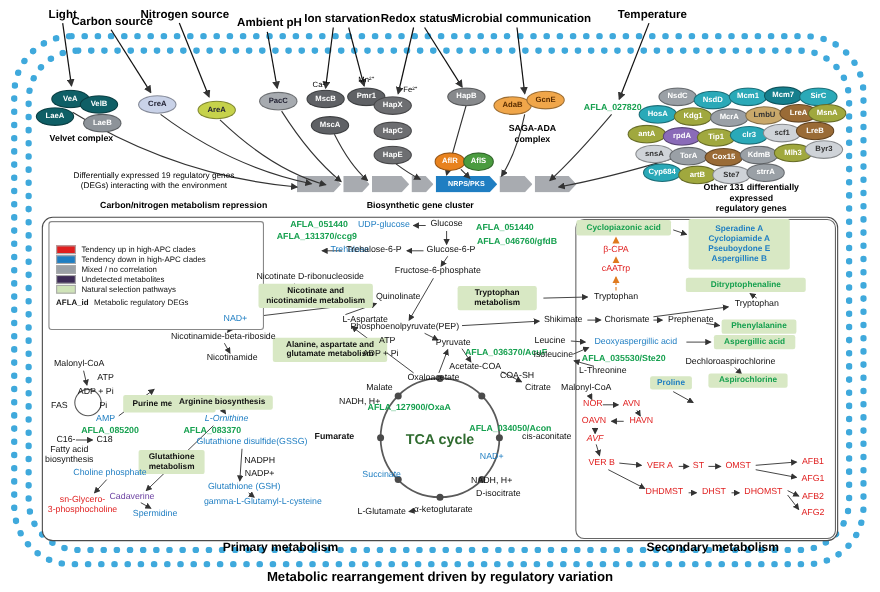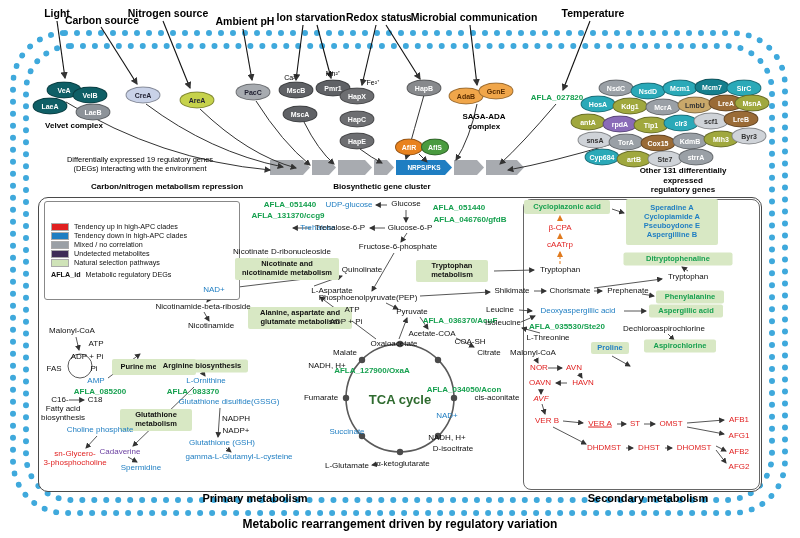--- a/index.html
+++ b/index.html
@@ -196,21 +196,21 @@
 
   <div id="layer-gbox" class="layer">
       <div class="gbox" style="left: 287px; top: 269px; width: 104px; height: 22px;">Nicotinate and
 nicotinamide metabolism</div>
       <div class="gbox" style="left: 300px; top: 318px; width: 104px; height: 22px;">Alanine, aspartate and
 glutamate metabolism</div>
       <div class="gbox" style="left: 452px; top: 271px; width: 72px; height: 22px;">Tryptophan
 metabolism</div>
       <div class="gbox" style="left: 154px; top: 347px; width: 84px; height: 16px; margin-top: 20px;">Purine metabolism</div>
       <div class="gbox" style="left: 202px; top: 366px; width: 92px; height: 13px;">Arginine biosynthesis</div>
-      <div class="gbox" style="left: 156px; top: 420px; width: 72px; height: 22px;">Glutathione
+      <div class="gbox" style="left: 156px; top: 420px; width: 60px; height: 22px;">Glutathione
 metabolism</div>
       <div class="gbox c-g" style="left: 567px; top: 207px; width: 86px; height: 14px;">Cyclopiazonic acid</div>
       <div class="gbox c-b" style="left: 672px; top: 222px; width: 92px; height: 46px;">Speradine A
 Cyclopiamide A
 Pseuboydone E
 Aspergilline B</div>
       <div class="gbox c-g" style="left: 678px; top: 259px; width: 109px; height: 13px;">Ditryptophenaline</div>
       <div class="gbox c-g" style="left: 690px; top: 297px; width: 68px; height: 13px;">Phenylalanine</div>
       <div class="gbox c-g" style="left: 686px; top: 311px; width: 74px; height: 13px;">Aspergillic acid</div>
       <div class="gbox c-g" style="left: 680px; top: 346px; width: 72px; height: 13px;">Aspirochlorine</div>
@@ -307,21 +307,21 @@
       <div class="node c-k" style="left: 346px; top: 322px;">ADP + Pi</div>
       <div class="node c-k" style="left: 412px; top: 312px;">Pyruvate</div>
       <div class="node c-g" style="left: 460px; top: 321px;">AFLA_036370/AcuF</div>
       <div class="node c-k" style="left: 432px; top: 334px;">Acetate-COA</div>
       <div class="node c-k" style="left: 470px; top: 342px;">COA-SH</div>
       <div class="node c-k" style="left: 489px; top: 353px;">Citrate</div>
       <div class="node c-k" style="left: 394px; top: 344px;">Oxaloacetate</div>
       <div class="node c-k" style="left: 345px; top: 353px;">Malate</div>
       <div class="node c-k" style="left: 327px; top: 366px;">NADH, H+</div>
       <div class="node c-g" style="left: 372px; top: 371px;">AFLA_127900/OxaA</div>
-      <div class="node c-k" style="left: 321px; top: 398px;">Fumarate</div>
+      <div class="node c-k" style="left: 304px; top: 398px; font-weight: bold;">Fumarate</div>
       <div class="node c-b" style="left: 347px; top: 432px;">Succinate</div>
       <div class="node c-b" style="left: 447px; top: 416px;">NAD+</div>
       <div class="node c-k" style="left: 447px; top: 438px;">NADH, H+</div>
       <div class="node c-k" style="left: 453px; top: 449px;">D-isocitrate</div>
       <div class="node c-k" style="left: 497px; top: 398px;">cis-aconitate</div>
       <div class="node c-g" style="left: 464px; top: 390px;">AFLA_034050/Acon</div>
       <div class="node c-k" style="left: 403px; top: 464px;">α-ketoglutarate</div>
       <div class="node c-k" style="left: 347px; top: 466px;">L-Glutamate</div>
       <div class="node c-k tca" style="left: 400px; top: 400px;">TCA cycle</div>
       <div class="node c-k" style="left: 72px; top: 331px;">Malonyl-CoA</div>
@@ -331,21 +331,21 @@
       <div class="node c-k" style="left: 94px; top: 369px;">Pi</div>
       <div class="node c-b" style="left: 96px; top: 381px;">AMP</div>
       <div class="node c-g" style="left: 100px; top: 392px;">AFLA_085200</div>
       <div class="node c-k" style="left: 60px; top: 400px;">C16-</div>
       <div class="node c-k" style="left: 95px; top: 400px;">C18</div>
       <div class="node c-k" style="left: 63px; top: 414px;">Fatty acid
 biosynthesis</div>
       <div class="node c-b" style="left: 100px; top: 430px;">Choline phosphate</div>
       <div class="node c-r" style="left: 75px; top: 459px;">sn-Glycero-
 3-phosphocholine</div>
-      <div class="node c-b" style="left: 206px; top: 381px;">L-Ornithine</div>
+      <div class="node c-b" style="left: 206px; top: 381px; font-style: italic;">L-Ornithine</div>
       <div class="node c-g" style="left: 193px; top: 392px;">AFLA_083370</div>
       <div class="node c-b" style="left: 229px; top: 402px;">Glutathione disulfide(GSSG)</div>
       <div class="node c-k" style="left: 236px; top: 419px;">NADPH</div>
       <div class="node c-k" style="left: 236px; top: 431px;">NADP+</div>
       <div class="node c-b" style="left: 222px; top: 443px;">Glutathione (GSH)</div>
       <div class="node c-p" style="left: 120px; top: 452px;">Cadaverine</div>
       <div class="node c-b" style="left: 239px; top: 457px;">gamma-L-Glutamyl-L-cysteine</div>
       <div class="node c-b" style="left: 141px; top: 468px;">Spermidine</div>
       <div class="node c-r" style="left: 560px; top: 228px;">β-CPA</div>
       <div class="node c-r" style="left: 560px; top: 245px;">cAATrp</div>
@@ -359,21 +359,21 @@
       <div class="node c-g" style="left: 567px; top: 327px;">AFLA_035530/Ste20</div>
       <div class="node c-b" style="left: 578px; top: 311px;">Deoxyaspergillic acid</div>
       <div class="node c-k" style="left: 664px; top: 329px;">Dechloroaspirochlorine</div>
       <div class="node c-k" style="left: 533px; top: 353px;">Malonyl-CoA</div>
       <div class="node c-r" style="left: 539px; top: 368px;">NOR</div>
       <div class="node c-r" style="left: 574px; top: 368px;">AVN</div>
       <div class="node c-r" style="left: 540px; top: 383px;">OAVN</div>
       <div class="node c-r" style="left: 583px; top: 383px;">HAVN</div>
       <div class="node c-r" style="left: 541px; top: 399px; font-style: italic;">AVF</div>
       <div class="node c-r" style="left: 547px; top: 421px;">VER B</div>
-      <div class="node c-r" style="left: 600px; top: 424px; text-decoration: underline;">VER A</div>
+      <div class="node c-r" style="left: 600px; top: 424px;">VER A</div>
       <div class="node c-r" style="left: 635px; top: 424px;">ST</div>
       <div class="node c-r" style="left: 671px; top: 424px;">OMST</div>
       <div class="node c-r" style="left: 604px; top: 448px;">DHDMST</div>
       <div class="node c-r" style="left: 649px; top: 448px;">DHST</div>
       <div class="node c-r" style="left: 694px; top: 448px;">DHOMST</div>
       <div class="node c-r" style="left: 739px; top: 420px;">AFB1</div>
       <div class="node c-r" style="left: 739px; top: 436px;">AFG1</div>
       <div class="node c-r" style="left: 739px; top: 452px;">AFB2</div>
       <div class="node c-r" style="left: 739px; top: 467px;">AFG2</div>
     </div>

